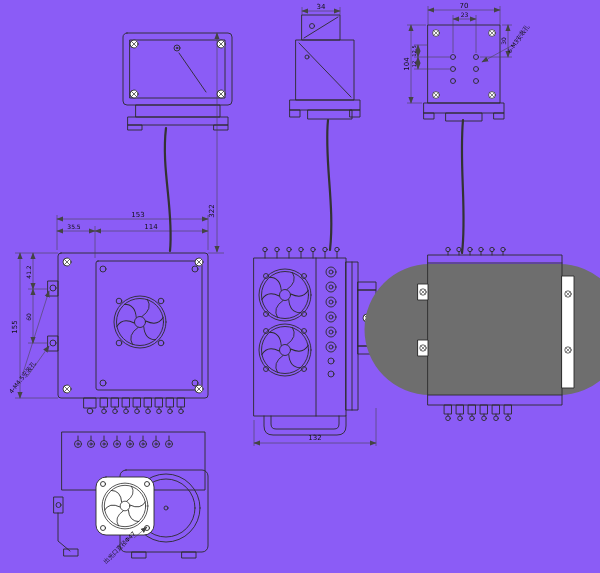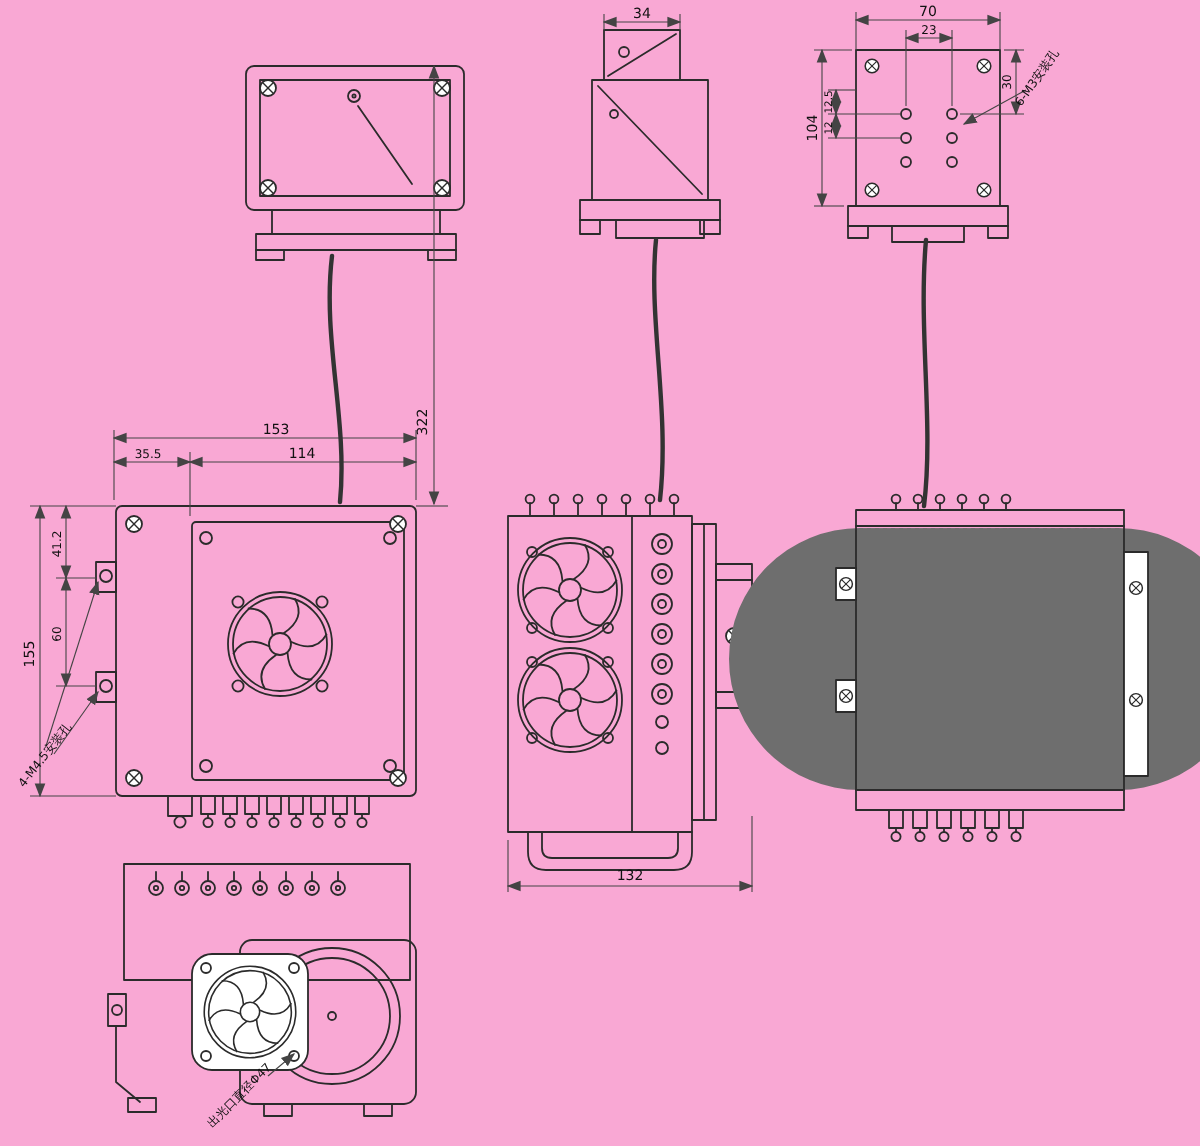--- a/index.html
+++ b/index.html
@@ -1,16 +1,16 @@
 <!DOCTYPE html>
 <html><head>
 <meta charset="utf-8">
 <style>
   html,body{margin:0;padding:0;background:#ffffff}
-  .stage{width:600px;height:573px;background:#f9a8d4;position:relative;overflow:hidden}
+  .stage{width:600px;height:573px;background:#8b5cf6;position:relative;overflow:hidden}
   .ln{fill:none;stroke:#2b2b2b;stroke-width:0.9;stroke-linejoin:round;stroke-linecap:round}
   .dim{fill:none;stroke:#444;stroke-width:0.55}
   .cable{fill:none;stroke:#333;stroke-width:2.2;stroke-linecap:round}
   text{font-family:"DejaVu Sans","Liberation Sans",sans-serif;font-size:7px;fill:#111;stroke:none}
   .t6{font-size:6px}
   .t5{font-size:5.2px}
 </style>
 </head>
 <body>
 

